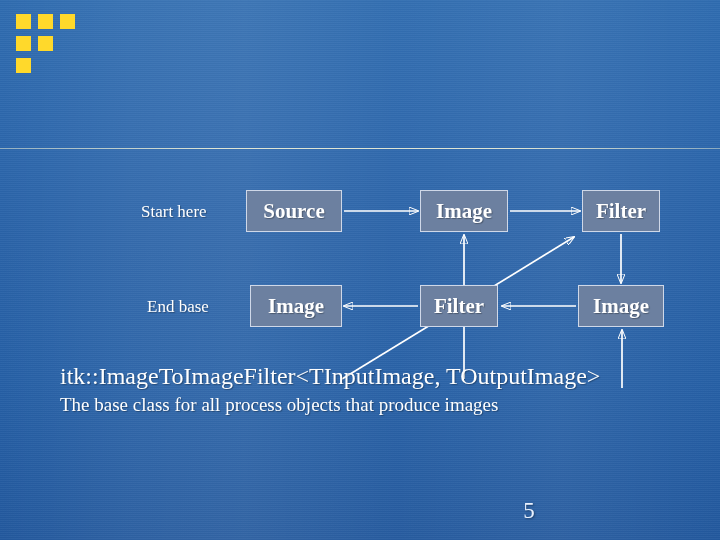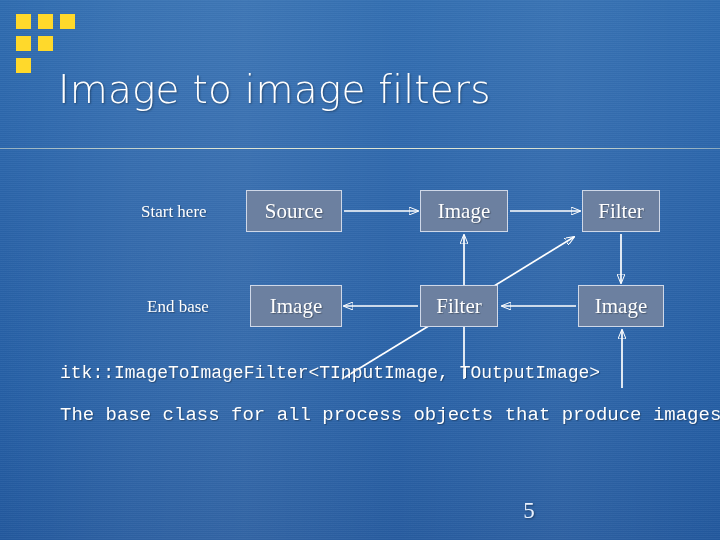--- a/index.html
+++ b/index.html
@@ -109,20 +109,21 @@
     background: #6c80a0;
     border: 1px solid #cfd8e8;
     color: #ffffff;
     font-family: "Liberation Serif", serif;
     font-size: 21px;
     display: flex;
     align-items: center;
     justify-content: center;
     text-shadow: 1px 1px 1px rgba(0,0,0,0.3);
     box-sizing: border-box;
+    font-weight: bold;
   }
   .n-source { left: 202px; top: 174px; width: 96px; height: 42px; }
   .n-image1 { left: 376px; top: 174px; width: 88px; height: 42px; }
   .n-filter1 { left: 538px; top: 174px; width: 78px; height: 42px; }
   .n-image2 { left: 534px; top: 269px; width: 86px; height: 42px; }
   .n-filter2 { left: 376px; top: 269px; width: 78px; height: 42px; }
   .n-image3 { left: 206px; top: 269px; width: 92px; height: 42px; }
 
   .side-label {
     position: absolute;
@@ -138,30 +139,30 @@
   
   .body-text {
     position: absolute;
     left: 60px;
     top: 363px;
     width: 640px;
     color: #ffffff;
     text-shadow: 1px 1px 1px rgba(0,0,0,0.3);
   }
   .sig {
-    font-family: Liberation Mono, monospace;
-    font-size: 18px;
+    font-family: Liberation Serif, serif;
+    font-size: 24px;
     line-height: 1.12;
     white-space: nowrap;
   }
   .desc {
-    font-family: Liberation Mono, monospace;
+    font-family: Liberation Serif, serif;
     font-size: 19px;
     line-height: 1.35;
-    margin-top: 20px;
+    margin-top: 2px;
   }
   .desc div { white-space: nowrap; }
 
   .page-num {
     position: absolute;
     left: 514px;
     top: 498px;
     width: 30px;
     text-align: center;
     color: #eaf2ff;
@@ -178,21 +179,20 @@
 
   <div class="logo">
     <span class="sq-r1c1"></span>
     <span class="sq-r1c2"></span>
     <span class="sq-r1c3"></span>
     <span class="sq-r2c1"></span>
     <span class="sq-r2c2"></span>
     <span class="sq-r3c1"></span>
   </div>
 
-  <div class="title">Image to image filters</div>
   <div class="divider"></div>
 
   <div class="diagram">
 
     <svg class="edges" viewBox="0 0 720 540" width="720" height="540">
       <defs>
         <marker id="ah" markerWidth="10" markerHeight="8" refX="9" refY="4" orient="auto" markerUnits="userSpaceOnUse">
           <path d="M0,0 L10,4 L0,8 z" fill="none" stroke="#ffffff" stroke-width="1"></path>
         </marker>
       </defs>

